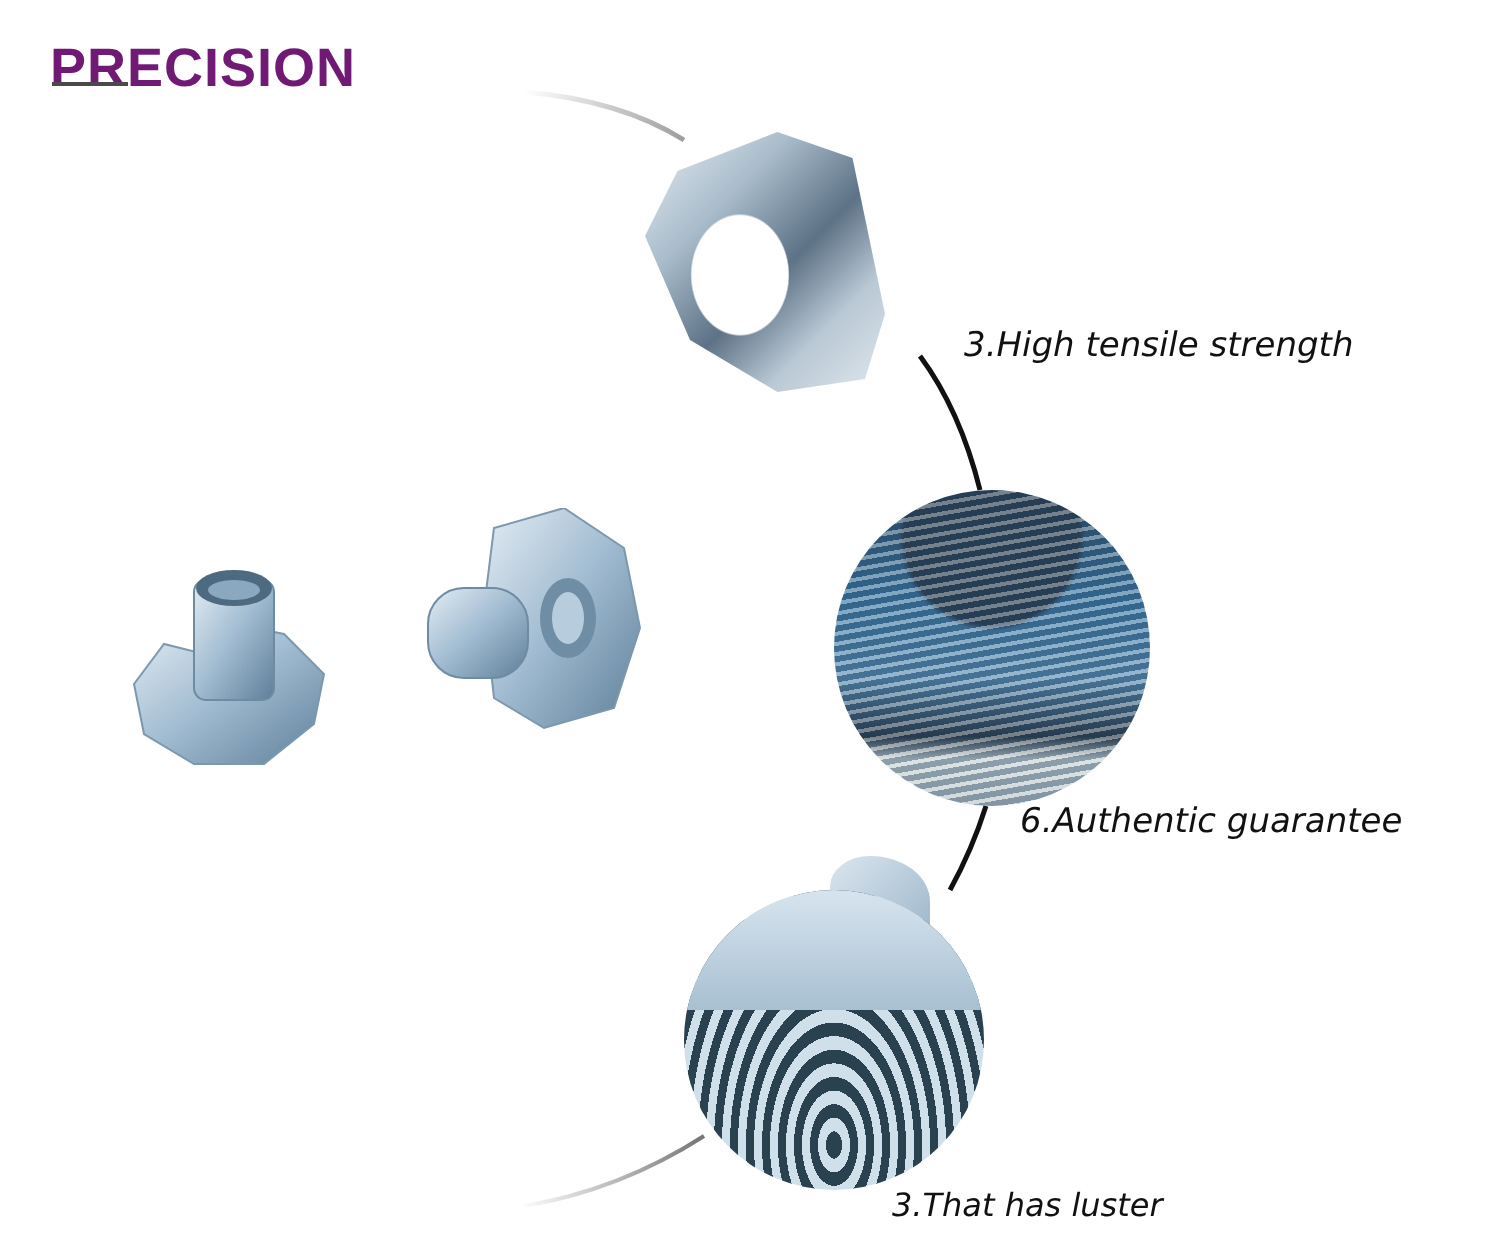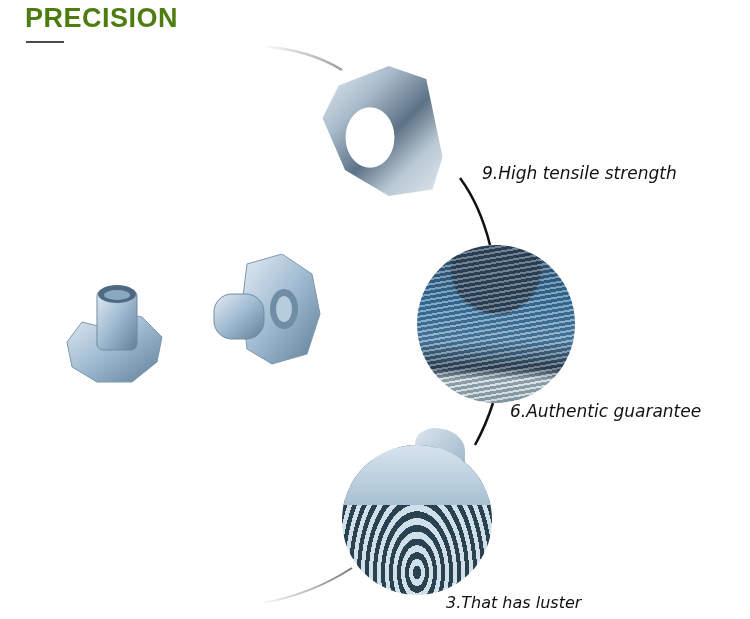--- a/index.html
+++ b/index.html
@@ -1,19 +1,19 @@
 <!DOCTYPE html>
 <html><head>
 <meta charset="utf-8">
 <style>
   html, body { margin: 0; padding: 0; background: #ffffff; }
   body { width: 750px; height: 619px; position: relative; overflow: hidden;
          font-family: "DejaVu Sans", sans-serif; }
-  .title { position: absolute; left: 25px; top: 3px; font-family: "Liberation Sans", sans-serif;
-           font-weight: 900; font-size: 27px; letter-spacing: 0.5px; color: #4d7c0f; }
+  .title { position: absolute; left: 25px; top: 19px; font-family: "Liberation Sans", sans-serif;
+           font-weight: 900; font-size: 27px; letter-spacing: 0.5px; color: #701a75; }
   .title-underline { position: absolute; left: 26px; top: 41px; width: 38px; height: 2px; background: #4a4a4a; }
   svg.arc { position: absolute; left: 0; top: 0; }
   .label { position: absolute; font-style: italic; font-size: 17px; color: #111; white-space: nowrap;
            font-family: "DejaVu Sans", sans-serif; }
   .label-1 { left: 482px; top: 163px; }
   .label-2 { left: 510px; top: 401px; }
   .label-3 { left: 446px; top: 593px; font-size: 16px; }
   .zoom-circle { position: absolute; border-radius: 50%; overflow: hidden; }
   .detail-1 { left: 320px; top: 66px; width: 125px; height: 130px;
     background:
@@ -59,21 +59,21 @@
   <path d="M 460 178 Q 480 205 490 245" fill="none" stroke="#111" stroke-width="2.5"></path>
   <path d="M 493 403 Q 486 425 475 445" fill="none" stroke="#111" stroke-width="2.5"></path>
   <path d="M 262 603 Q 310 595 352 568" fill="none" stroke="url(#arcBottom)" stroke-width="2"></path>
 </svg>
 
 <div class="zoom-circle detail-1"></div>
 <div class="zoom-circle detail-2"></div>
 <div class="detail-3-tab"></div>
 <div class="zoom-circle detail-3"></div>
 
-<div class="label label-1">9.High tensile strength</div>
+<div class="label label-1">3.High tensile strength</div>
 <div class="label label-2">6.Authentic guarantee</div>
 <div class="label label-3">3.That has luster</div>
 
 <svg class="nut nut-left" viewBox="0 0 110 110">
   <defs>
     <linearGradient id="zinc" x1="0" y1="0" x2="1" y2="1">
       <stop offset="0" stop-color="#e3ecf3"></stop>
       <stop offset="0.5" stop-color="#9fbad0"></stop>
       <stop offset="1" stop-color="#5f7f98"></stop>
     </linearGradient>

